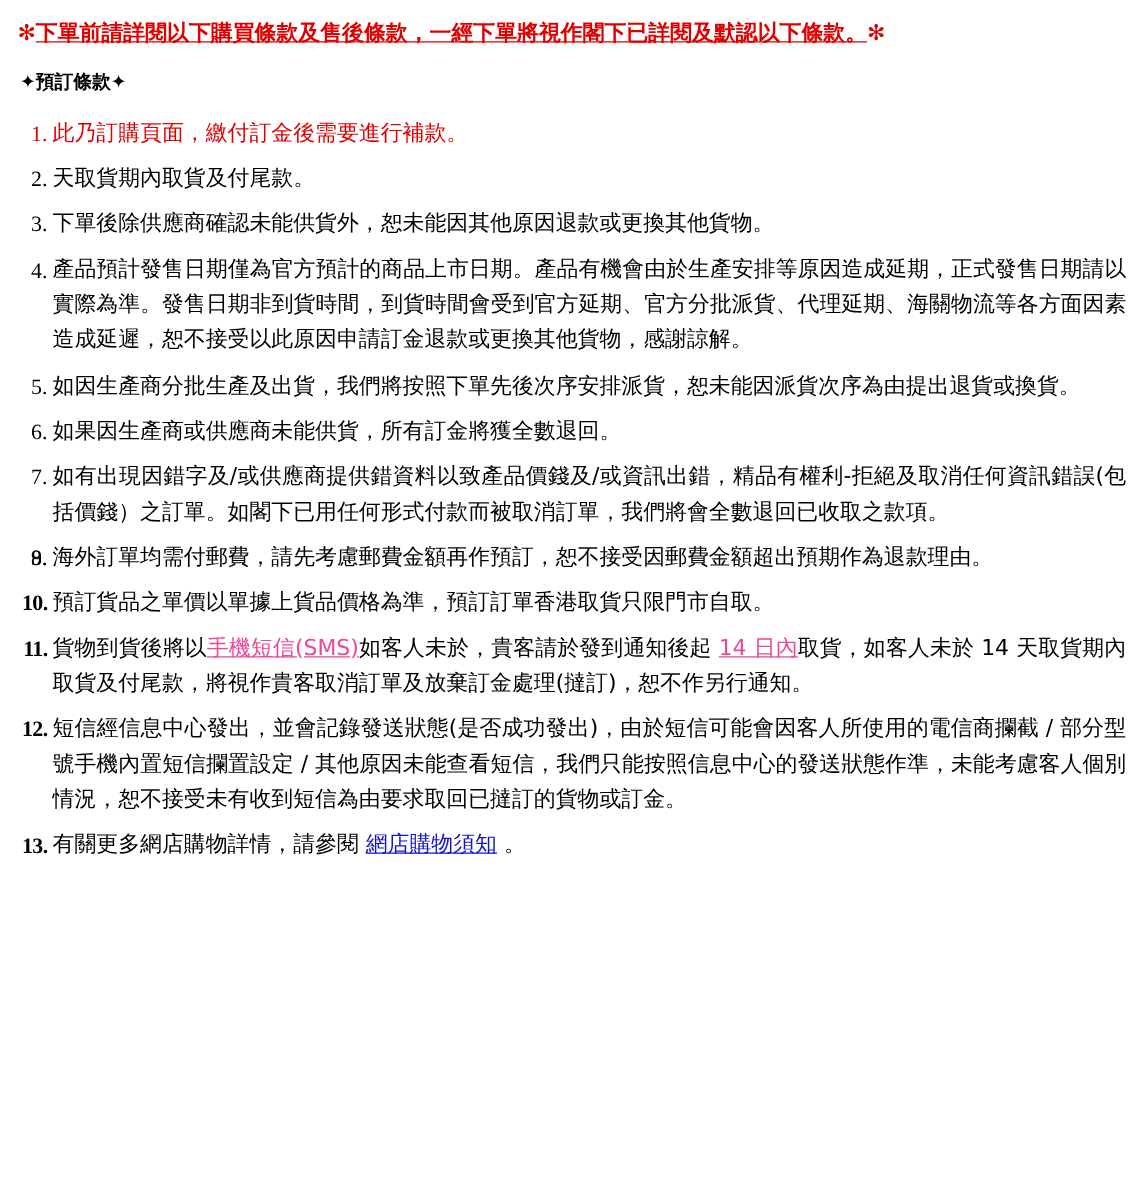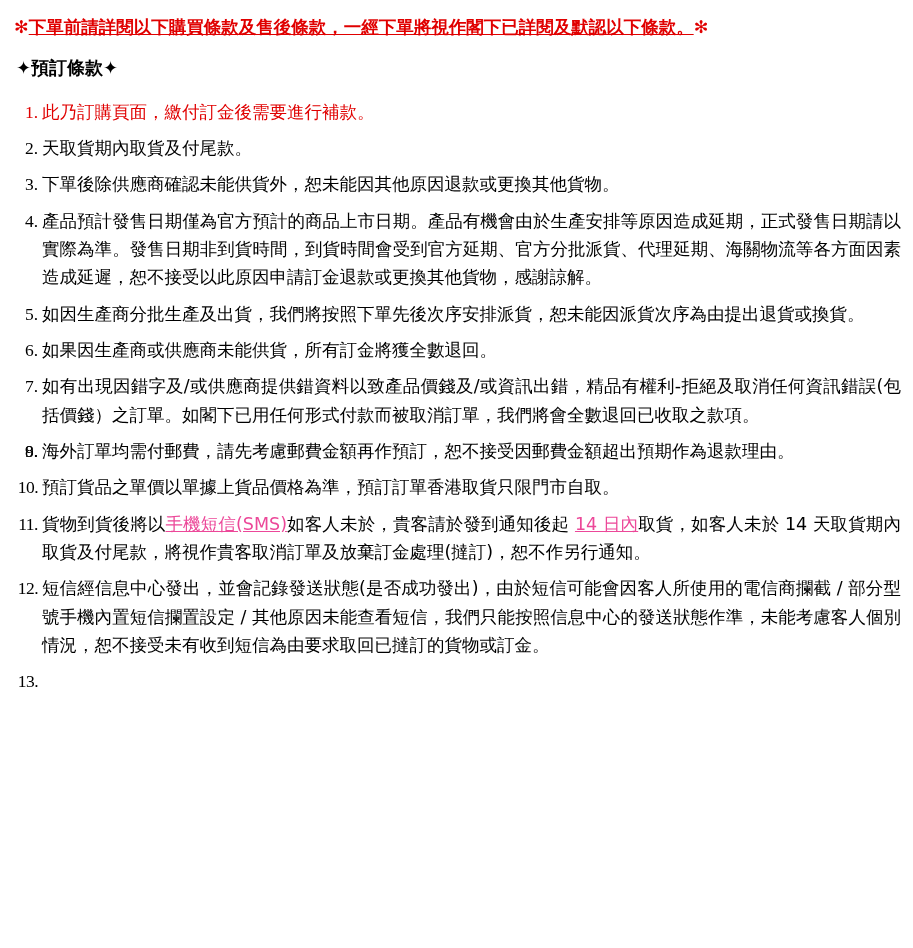--- a/index.html
+++ b/index.html
@@ -29,21 +29,21 @@
     white-space: nowrap;
   }
   .banner .under {
     text-decoration: underline;
   }
   .banner .star {
     text-decoration: none;
     display: inline-block;
   }
   .section-title {
-    font-size: 18px;
+    font-size: 15px;
     font-weight: bold;
     margin: 0 0 18px 8px;
     color: #000;
   }
   ol.terms {
     list-style: none;
     margin: 0;
     padding: 0;
   }
   ol.terms > li {
@@ -60,20 +60,21 @@
     left: 0;
     top: 0;
     width: 30px;
     text-align: right;
     font-size: 17.5px;
     font-family: "Liberation Serif", "DejaVu Serif", serif;
   }
   ol.terms > li.wide .num {
     width: 30px;
     letter-spacing: -0.5px;
+    font-weight: bold;
   }
   .red {
     color: #e00000;
   }
   .red .num, .num.red {
     color: #e00000;
   }
   .u-red {
     color: #ec4899;
     text-decoration: underline;
@@ -150,16 +151,17 @@
       <span><span>貨物到貨後將以</span><span class="u-red">手機短信(SMS)</span><span>如客人未於，貴客請於發到通知後起 </span><span class="u-red">14 日內</span><span>取貨，如客人未於 14 天取貨期內取貨及付尾款，將視作貴客取消訂單及放棄訂金處理(撻訂)，恕不作另行通知。</span></span>
     </li>
 
     <li class="wide">
       <span class="num">12.</span>
       <span>短信經信息中心發出，並會記錄發送狀態(是否成功發出)，由於短信可能會因客人所使用的電信商攔截 / 部分型號手機內置短信攔置設定 / 其他原因未能查看短信，我們只能按照信息中心的發送狀態作準，未能考慮客人個別情況，恕不接受未有收到短信為由要求取回已撻訂的貨物或訂金。</span>
     </li>
 
     <li class="wide">
       <span class="num">13.</span>
+      <span><span>有關更多網店購物詳情，請參閱 </span><a class="link" href="#">網店購物須知</a><span> 。</span></span>
     </li>
 
   </ol>
 </div>
 
 </body></html>

